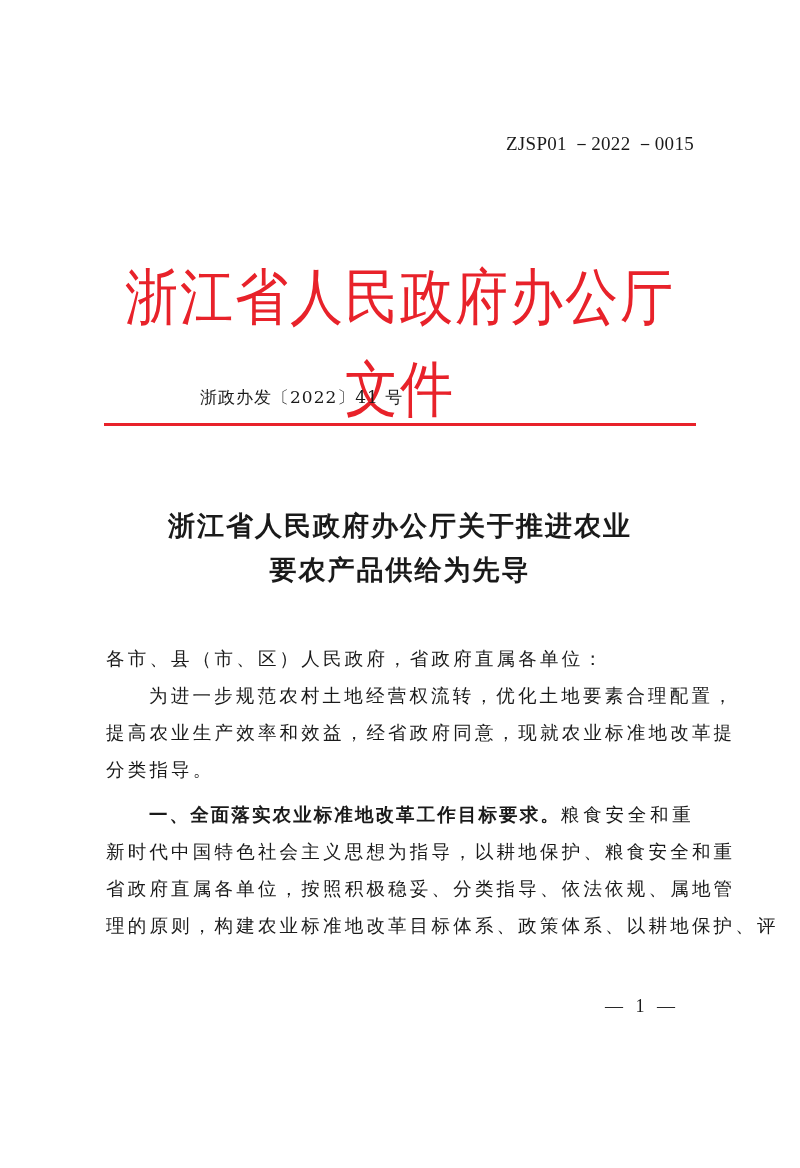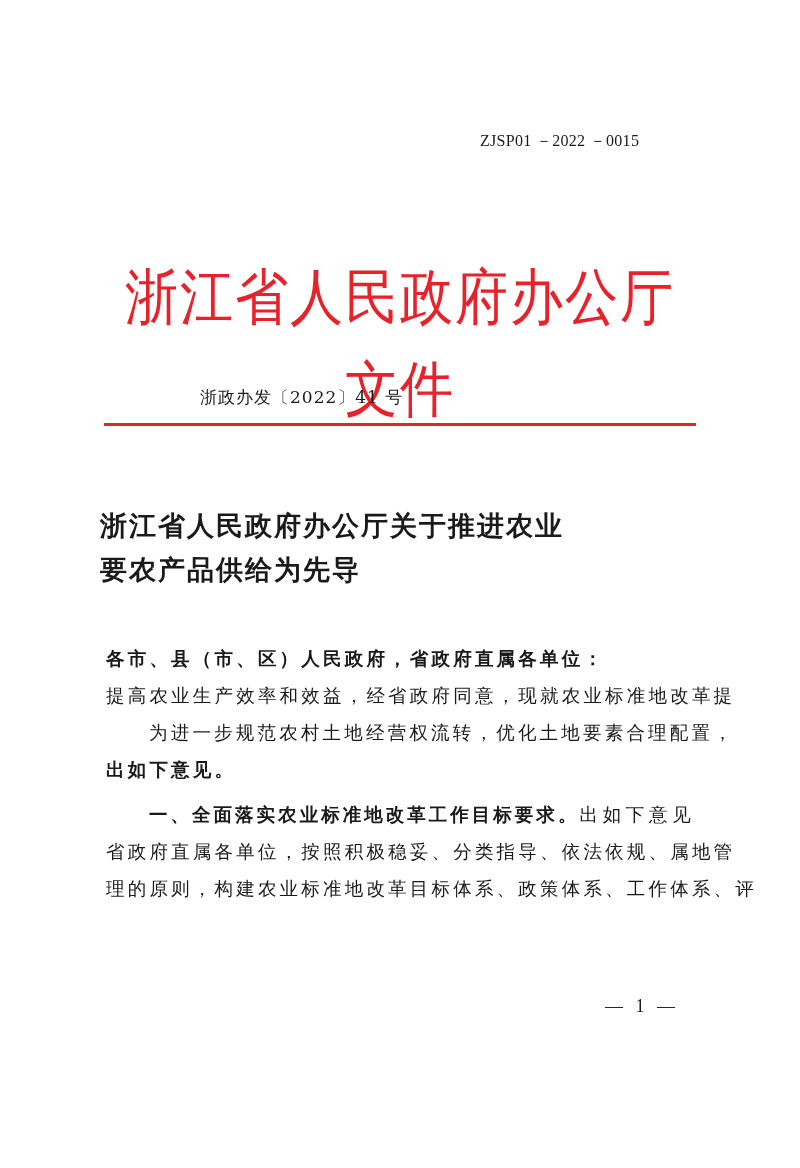--- a/index.html
+++ b/index.html
@@ -2,70 +2,71 @@
 <html><head>
 <meta charset="utf-8">
 <style>
   html, body { margin: 0; padding: 0; }
   body {
     width: 800px; height: 1168px; background: #ffffff; position: relative;
     font-family: "DejaVu Serif", "Liberation Serif", serif; color: #1a1a1a; overflow: hidden;
   }
   .abs { position: absolute; }
   .docno {
-    left: 480px; top: 131px; width: 214px; 
-    font-family: "Liberation Serif", serif; font-size: 16px; letter-spacing: 0.3px;
+    left: 480px; top: 131px; width: 214px; text-align: right;
+    font-family: "Liberation Serif", serif; font-size: 19px; letter-spacing: 0.3px;
   }
   .masthead {
     left: 100px; top: 263px; width: 600px; text-align: center;
     color: #e8222a; font-size: 53px; letter-spacing: 2px; line-height: 80px;
     transform: scaleY(1.15); transform-origin: center;
   }
   .issue {
     left: 200px; top: 386px; width: 400px; 
     font-size: 17px; letter-spacing: 1px;
   }
   .redline {
     left: 104px; top: 423px; width: 592px; height: 3px; background: #e8222a;
   }
   .title {
-    left: 100px; top: 504px; width: 600px; 
+    left: 100px; top: 504px; width: 600px; text-align: center;
     font-size: 27px; font-weight: bold; line-height: 44px; letter-spacing: 2px;
   }
   .body {
     left: 106px; top: 640px; width: 588px;
     font-size: 18.5px; line-height: 37px; letter-spacing: 3.2px;
   }
   .heading { font-family: Liberation Sans, sans-serif; font-weight: bold; letter-spacing: 1.5px; }
   .pageno {
     left: 590px; top: 996px; width: 104px; text-align: center;
     font-family: "Liberation Serif", serif; font-size: 18px; letter-spacing: 4px;
   }
   .line { display: block; white-space: nowrap; text-align: justify; text-align-last: justify; }
-  .line.left { text-align-last: left; font-weight: bold; }
+  .line.left { text-align-last: left; }
 </style>
 </head>
 <body>
 
 <div class="abs docno">ZJSP01 －2022 －0015</div>
 
 <div class="abs masthead">浙江省人民政府办公厅文件</div>
 
 <div class="abs issue">浙政办发〔2022〕41 号</div>
 
 <div class="abs redline"></div>
 
 <div class="abs title">
   <div>浙江省人民政府办公厅关于推进农业</div>
   <div>要农产品供给为先导</div>
 </div>
 
 <div class="abs body">
   <span class="line left">各市、县（市、区）人民政府，省政府直属各单位：</span>
+  <span class="line" style="padding-left:43px;">为进一步规范农村土地经营权流转，优化土地要素合理配置，</span>
   <span class="line">提高农业生产效率和效益，经省政府同意，现就农业标准地改革提</span>
-  <span class="line" style="padding-left:43px;">为进一步规范农村土地经营权流转，优化土地要素合理配置，</span>
-  <span class="line left">出如下意见。</span>
-  <span class="line" style="padding-left:43px; margin-top:8px;"><b class="heading">一、全面落实农业标准地改革工作目标要求。</b><span>出如下意见</span></span>
+  <span class="line left">分类指导。</span>
+  <span class="line" style="padding-left:43px; margin-top:8px;"><b class="heading">一、全面落实农业标准地改革工作目标要求。</b><span>粮食安全和重</span></span>
+  <span class="line">新时代中国特色社会主义思想为指导，以耕地保护、粮食安全和重</span>
   <span class="line">省政府直属各单位，按照积极稳妥、分类指导、依法依规、属地管</span>
-  <span class="line">理的原则，构建农业标准地改革目标体系、政策体系、工作体系、评</span>
+  <span class="line">理的原则，构建农业标准地改革目标体系、政策体系、以耕地保护、评</span>
 </div>
 
 <div class="abs pageno">— 1 —</div>
 
 </body></html>

